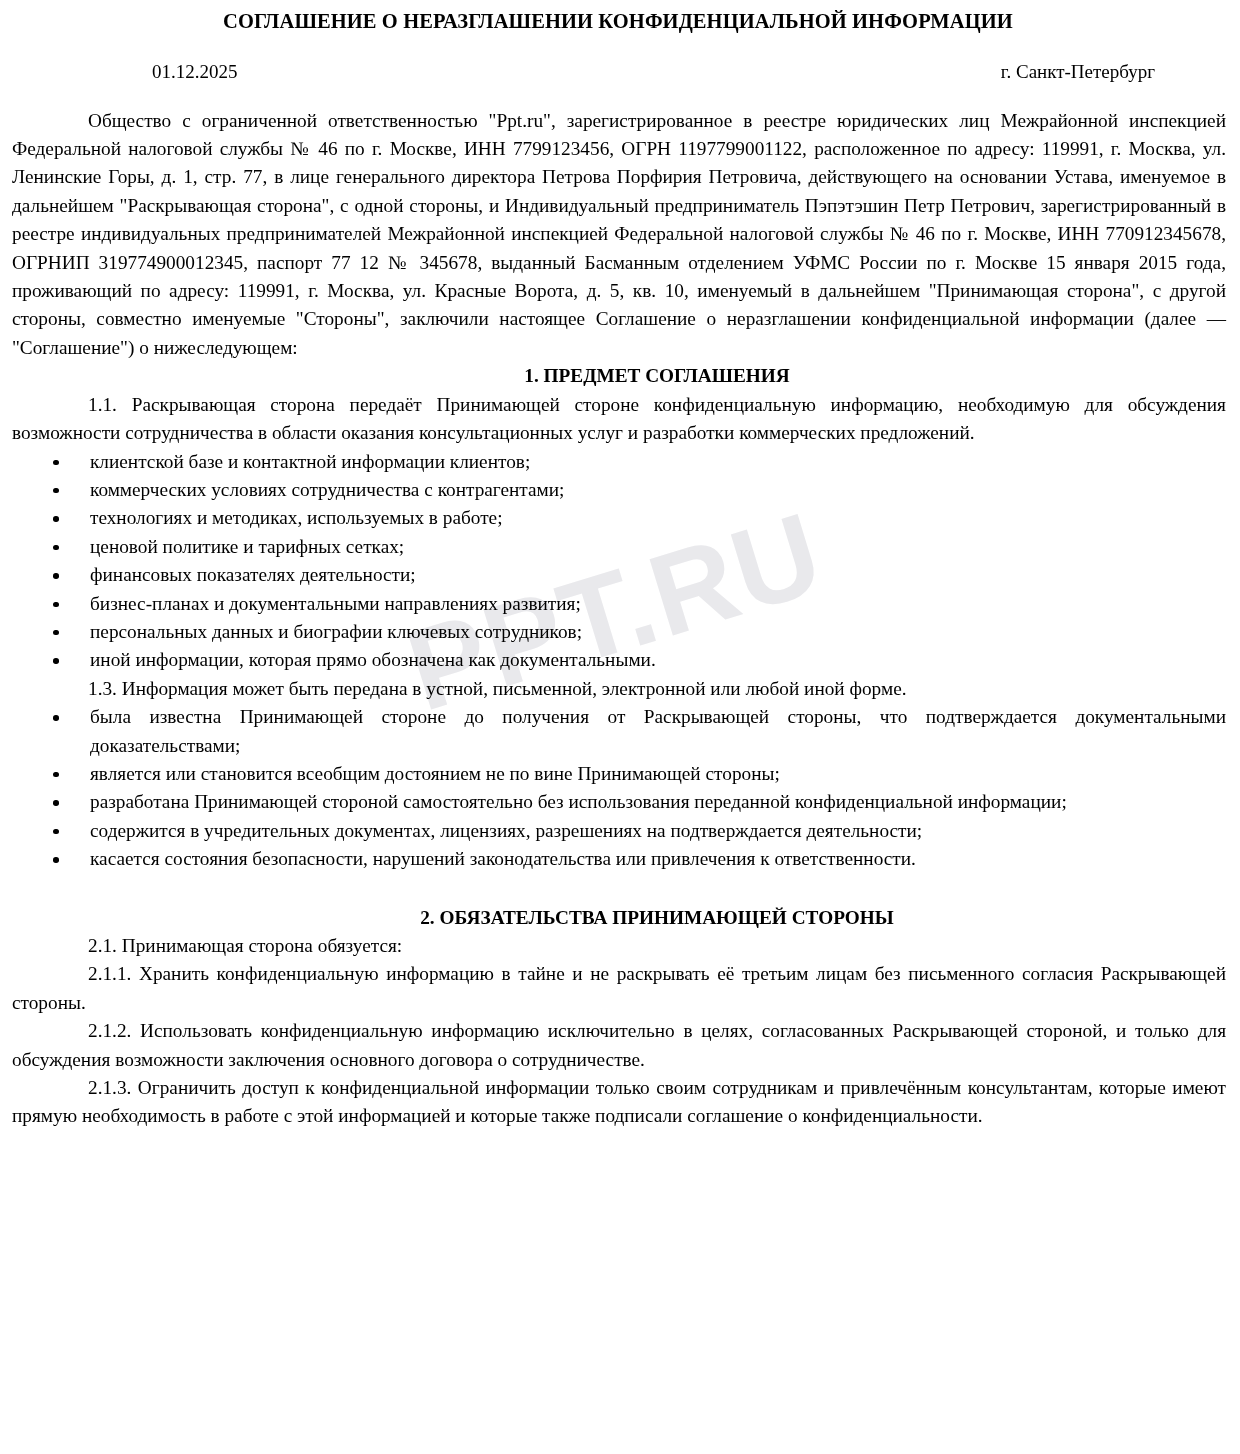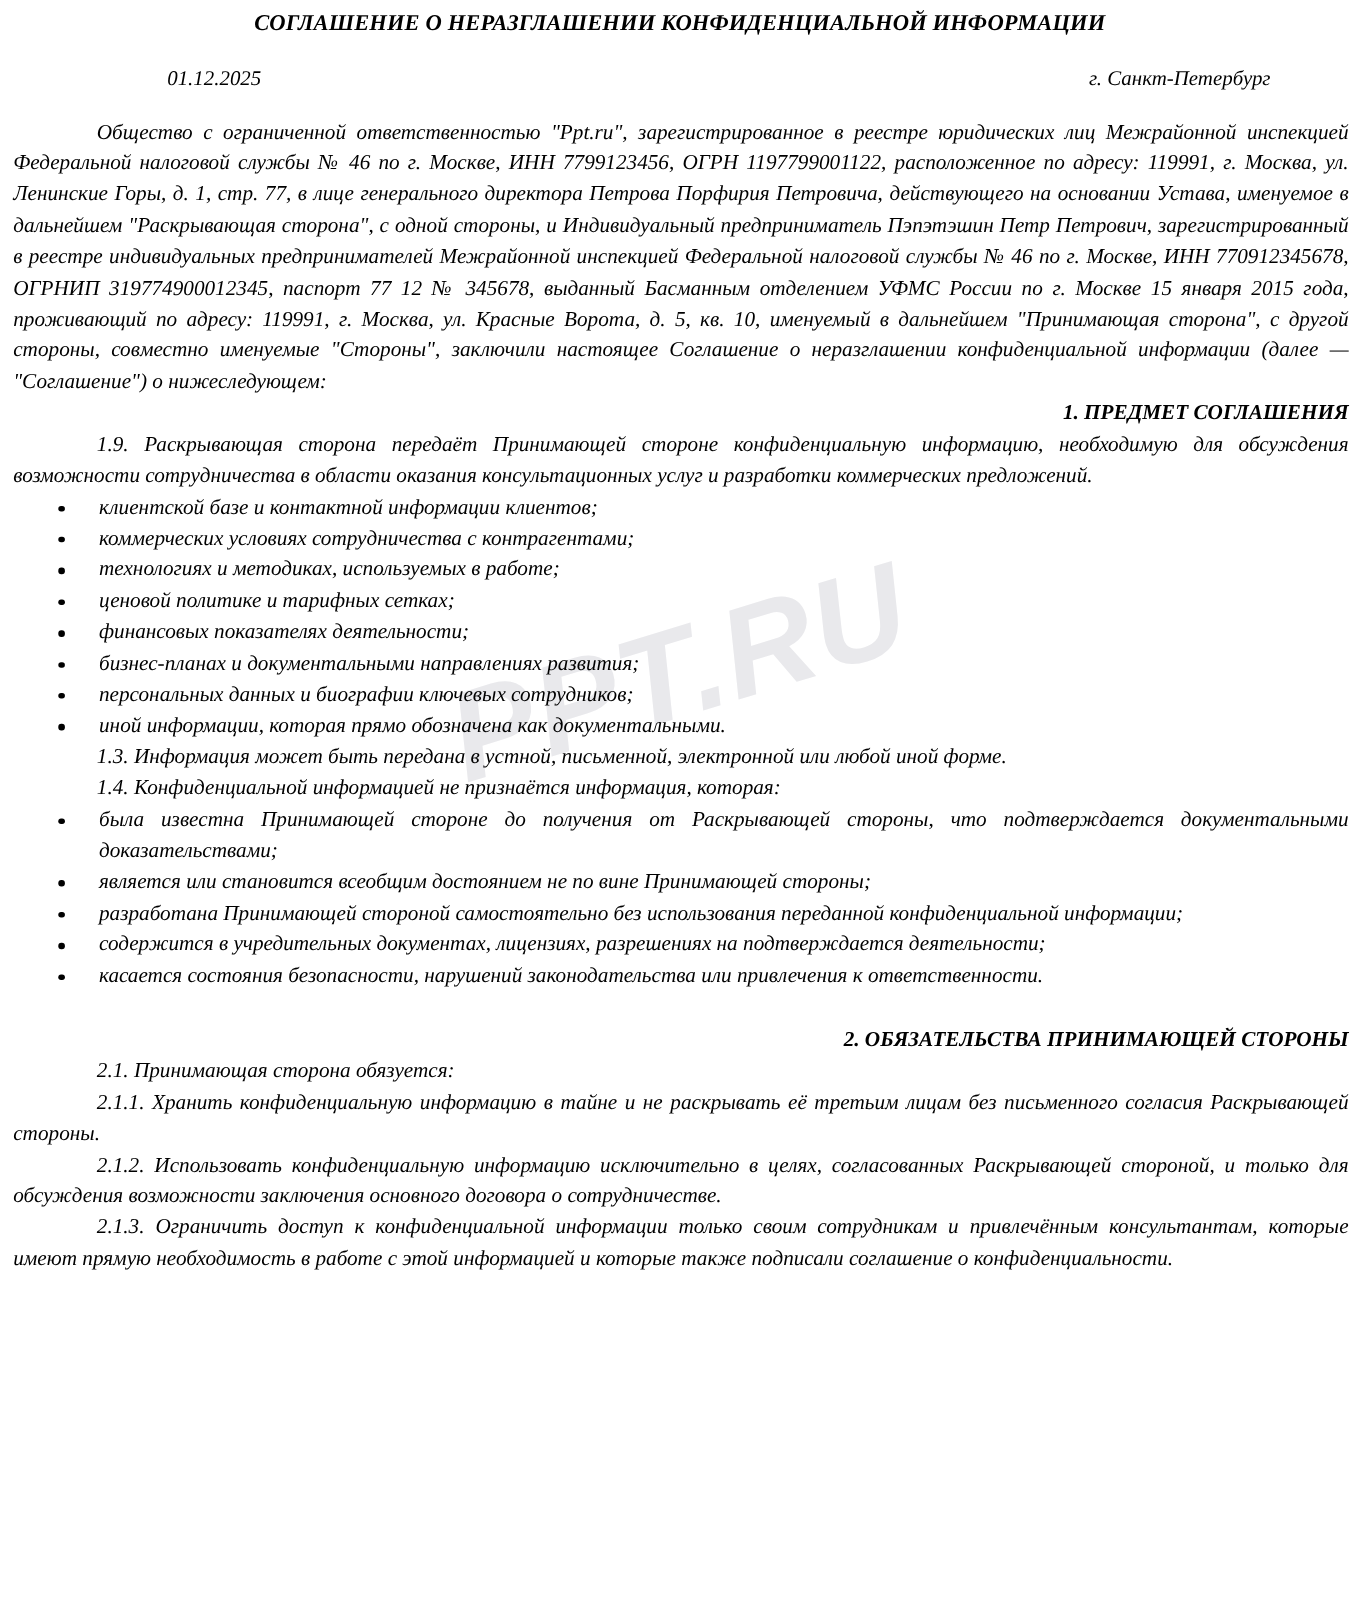--- a/index.html
+++ b/index.html
@@ -16,21 +16,20 @@
     color: #000000;
     position: relative;
   }
   #page {
     position: relative;
     width: 1240px;
     height: 1454px;
     box-sizing: border-box;
     padding: 0 14px 0 12px;
     overflow: hidden;
-    font-style: italic;
   }
 
   
   #watermark {
     position: absolute;
     left: 395px;
     top: 618px;
     width: 500px;
     height: 200px;
     pointer-events: none;
@@ -92,21 +91,21 @@
   .para.first-block {
     margin-top: 24px;
   }
 
   .section-heading {
     font-size: 19.3px;
     line-height: 28.4px;
     font-weight: 700;
     margin: 0;
     text-indent: 76px;
-    text-align: right;
+    text-align: center;
   }
   .section-heading.spaced {
     margin-top: 30px;
   }
 
   
   ul.bullets {
     list-style: none;
     margin: 0;
     padding: 0;
@@ -145,37 +144,36 @@
 
     <div class="meta-line">
       <span>01.12.2025</span>
       <span>г. Санкт-Петербург</span>
     </div>
 
     <p class="para indent first-block">Общество с ограниченной ответственностью "Ppt.ru", зарегистрированное в реестре юридических лиц Межрайонной инспекцией Федеральной налоговой службы № 46 по г. Москве, ИНН 7799123456, ОГРН 1197799001122, расположенное по адресу: 119991, г. Москва, ул. Ленинские Горы, д. 1, стр. 77, в лице генерального директора Петрова Порфирия Петровича, действующего на основании Устава, именуемое в дальнейшем "Раскрывающая сторона", с одной стороны, и Индивидуальный предприниматель Пэпэтэшин Петр Петрович, зарегистрированный в реестре индивидуальных предпринимателей Межрайонной инспекцией Федеральной налоговой службы № 46 по г. Москве, ИНН 770912345678, ОГРНИП 319774900012345, паспорт 77 12 № 345678, выданный Басманным отделением УФМС России по г. Москве 15 января 2015 года, проживающий по адресу: 119991, г. Москва, ул. Красные Ворота, д. 5, кв. 10, именуемый в дальнейшем "Принимающая сторона", с другой стороны, совместно именуемые "Стороны", заключили настоящее Соглашение о неразглашении конфиденциальной информации (далее — "Соглашение") о нижеследующем:</p>
 
     <p class="section-heading">1. ПРЕДМЕТ СОГЛАШЕНИЯ</p>
 
-    <p class="para indent">1.9. Раскрывающая сторона передаёт Принимающей стороне конфиденциальную информацию, необходимую для обсуждения возможности сотрудничества в области оказания консультационных услуг и разработки коммерческих предложений.</p>
+    <p class="para indent">1.1. Раскрывающая сторона передаёт Принимающей стороне конфиденциальную информацию, необходимую для обсуждения возможности сотрудничества в области оказания консультационных услуг и разработки коммерческих предложений.</p>
 
 
     <ul class="bullets">
       <li>клиентской базе и контактной информации клиентов;</li>
       <li>коммерческих условиях сотрудничества с контрагентами;</li>
       <li>технологиях и методиках, используемых в работе;</li>
       <li>ценовой политике и тарифных сетках;</li>
       <li>финансовых показателях деятельности;</li>
       <li>бизнес-планах и документальными направлениях развития;</li>
       <li>персональных данных и биографии ключевых сотрудников;</li>
       <li>иной информации, которая прямо обозначена как документальными.</li>
     </ul>
 
     <p class="para indent">1.3. Информация может быть передана в устной, письменной, электронной или любой иной форме.</p>
 
-    <p class="para indent">1.4. Конфиденциальной информацией не признаётся информация, которая:</p>
 
     <ul class="bullets">
       <li>была известна Принимающей стороне до получения от Раскрывающей стороны, что подтверждается документальными доказательствами;</li>
       <li>является или становится всеобщим достоянием не по вине Принимающей стороны;</li>
       <li>разработана Принимающей стороной самостоятельно без использования переданной конфиденциальной информации;</li>
       <li>содержится в учредительных документах, лицензиях, разрешениях на подтверждается деятельности;</li>
       <li>касается состояния безопасности, нарушений законодательства или привлечения к ответственности.</li>
     </ul>
 
     <p class="section-heading spaced">2. ОБЯЗАТЕЛЬСТВА ПРИНИМАЮЩЕЙ СТОРОНЫ</p>

